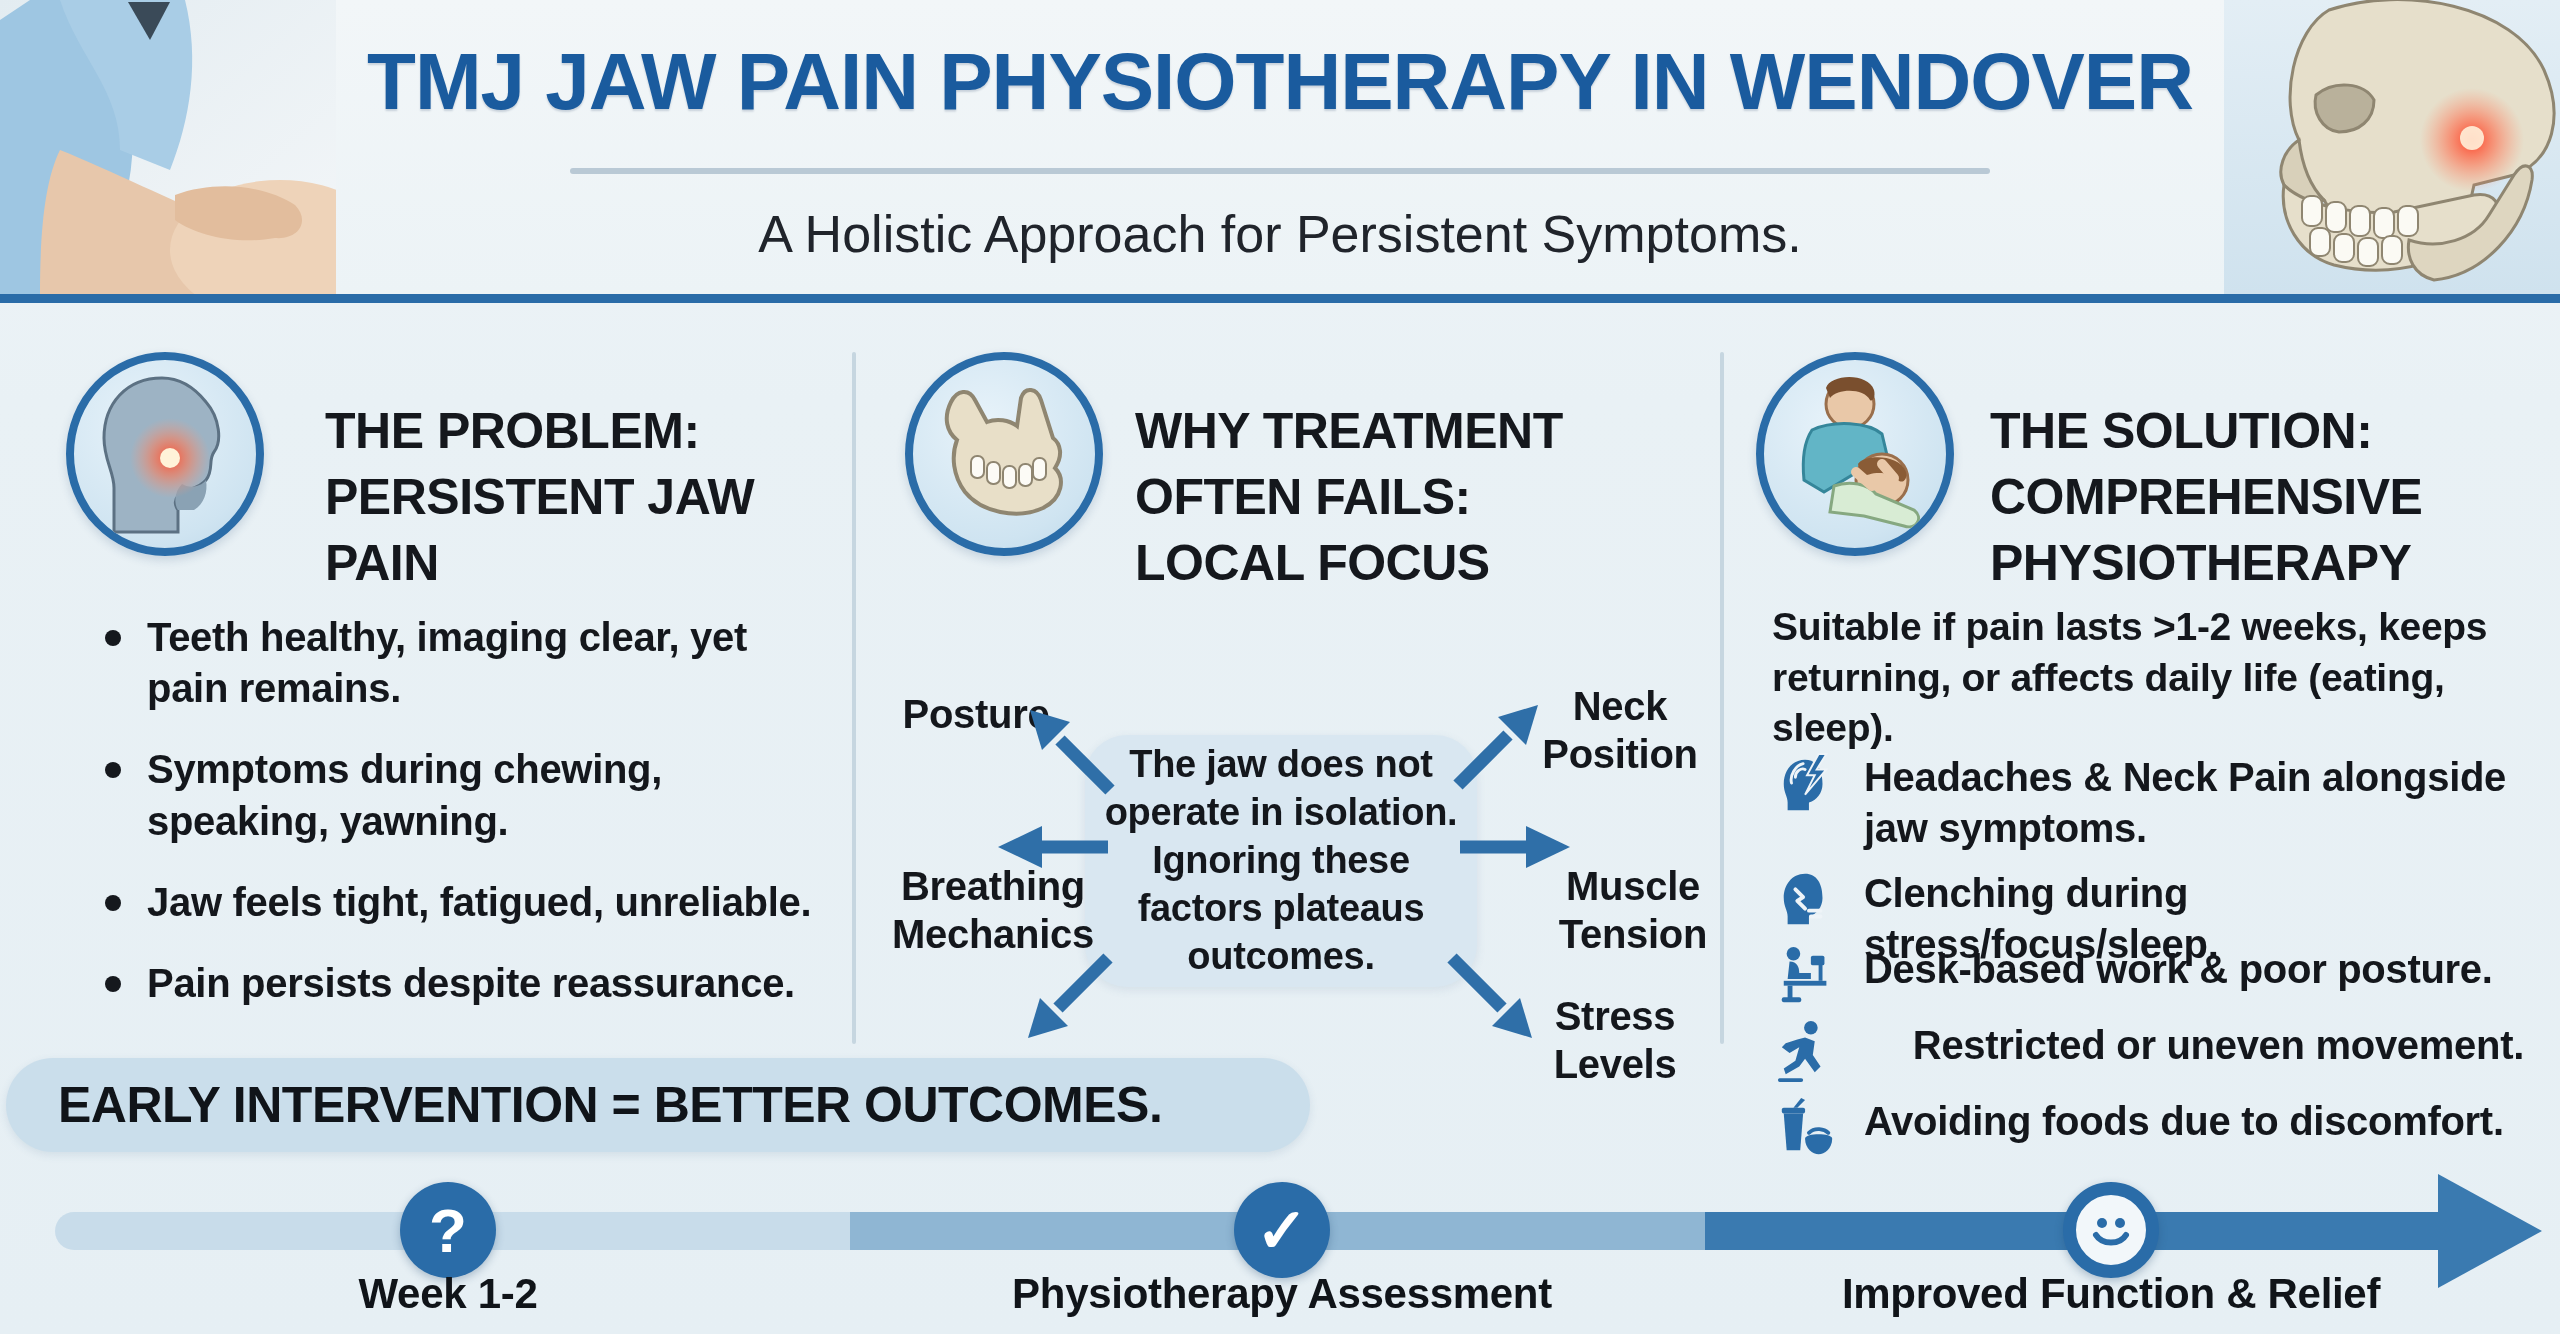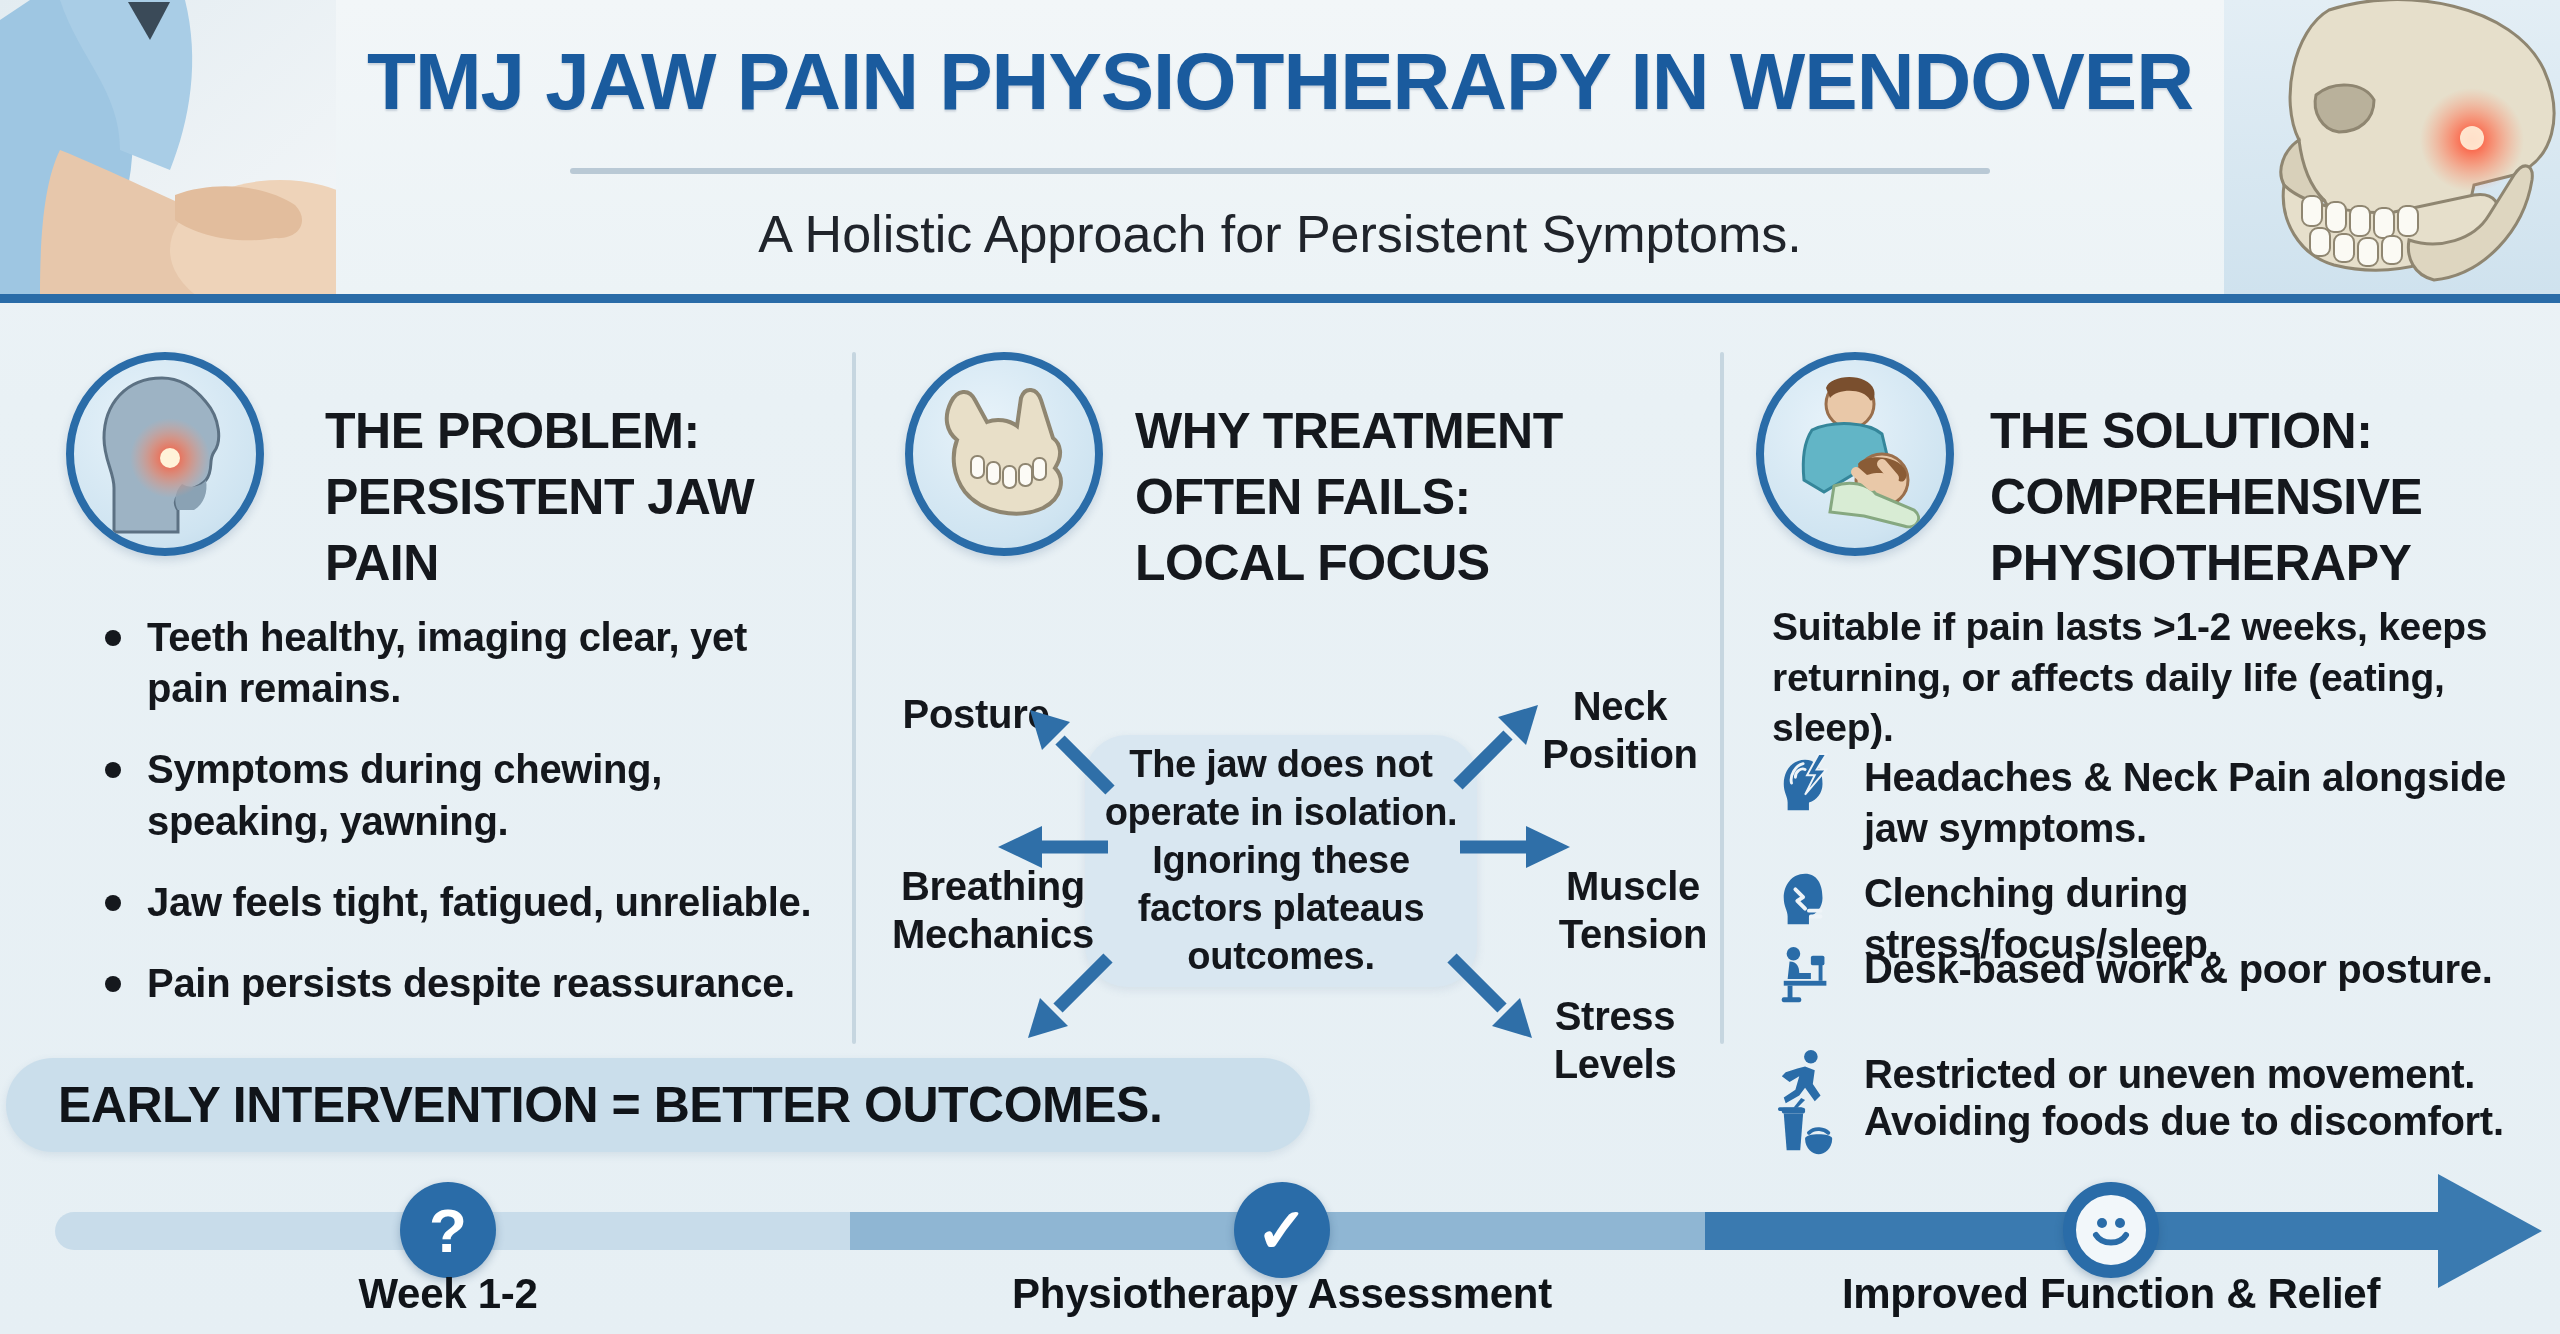--- a/index.html
+++ b/index.html
@@ -256,21 +256,21 @@
       <path d="M14 18 C22 18 24 24 24 30 L36 30 L36 36 L12 36 Z" fill="currentColor"></path>
       <rect x="8" y="38" width="44" height="5" fill="currentColor"></rect>
       <rect x="44" y="14" width="4" height="24" fill="currentColor"></rect>
       <rect x="36" y="12" width="14" height="10" rx="2" fill="currentColor"></rect>
       <rect x="12" y="43" width="5" height="14" fill="currentColor"></rect>
       <rect x="6" y="55" width="20" height="5" rx="2" fill="currentColor"></rect>
     </svg>
     <div class="sol-text">Desk-based work &amp; poor posture.</div>
   </div>
 
-  <div class="sol-item" style="top:1049px;">
+  <div class="sol-item" style="top:1020px;text-align:right;">
     <svg class="sol-icon" viewBox="0 0 64 64">
       <circle cx="36" cy="8" r="7" fill="currentColor"></circle>
       <path d="M30 18 L40 22 L38 36 L46 48 L40 54 L30 40 L24 48 L10 56 L8 50 L20 42 L24 28 L14 34 L6 28 L10 24 L22 20 Z" fill="currentColor"></path>
       <rect x="2" y="60" width="26" height="4" rx="2" fill="currentColor"></rect>
     </svg>
     <div class="sol-text">Restricted or uneven movement.</div>
   </div>
 
   <div class="sol-item" style="top:1096px;">
     <svg class="sol-icon" viewBox="0 0 64 64">

